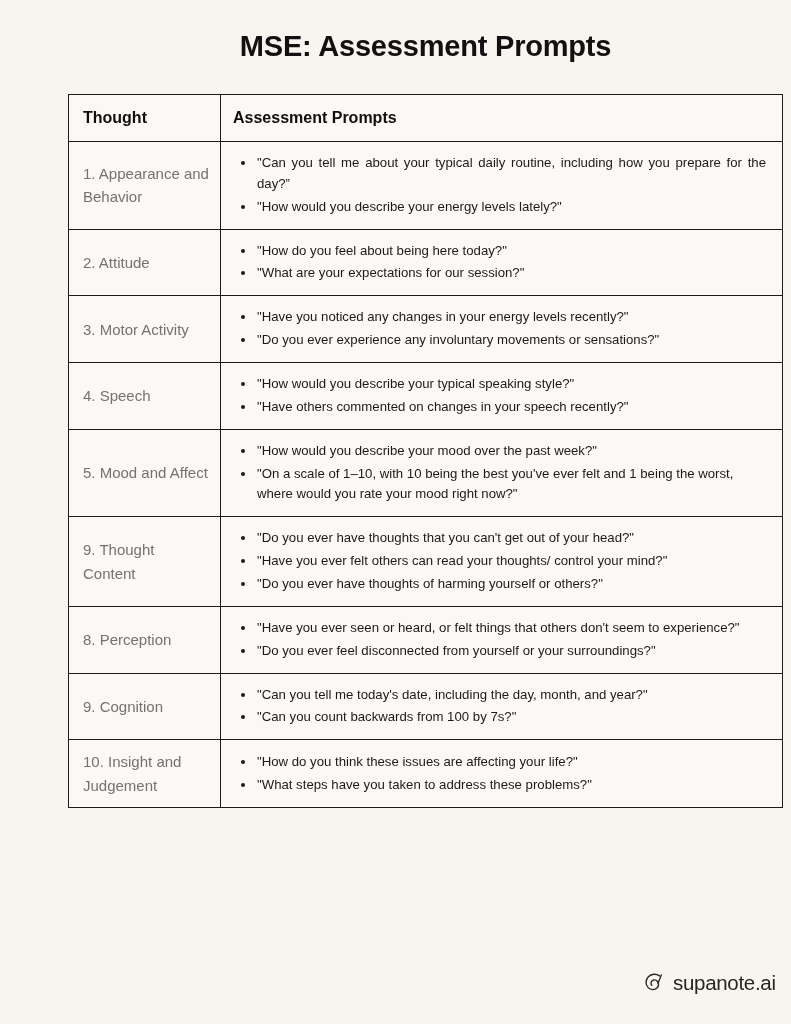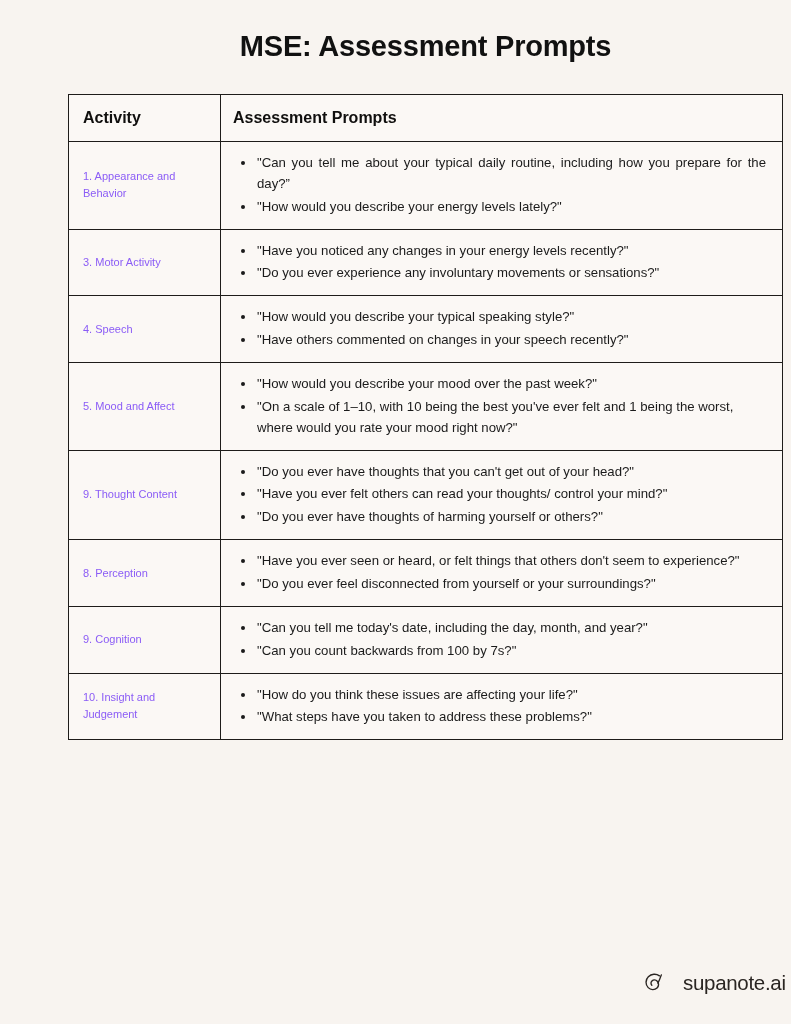--- a/index.html
+++ b/index.html
@@ -59,23 +59,23 @@
   thead th.th-section {
     text-align: left;
     padding-left: 14px;
   }
   thead th.th-prompts {
     text-align: left;
   }
 
   td.section-cell {
     padding: 10px 10px 10px 14px;
-    font-size: 11px;
+    font-size: 15px;
     line-height: 1.55;
-    color: #8b5cf6;
+    color: #737373;
   }
   td.prompts-cell {
     padding: 9px 12px 9px 8px;
   }
   ul.prompt-list {
     margin: 0;
     padding: 0 0 0 26px;
     list-style: none;
   }
   ul.prompt-list li {
@@ -100,21 +100,21 @@
     text-align: justify;
     padding-right: 4px;
   }
 
   .footer-logo {
     position: absolute;
     left: 612px;
     top: 970px;
     display: flex;
     align-items: center;
-    gap: 15px;
+    gap: 5px;
   }
   .logo-mark {
     width: 26px;
     height: 26px;
     display: block;
   }
   .logo-text {
     font-size: 20.5px;
     letter-spacing: -0.3px;
     color: #2a2522;
@@ -128,31 +128,40 @@
 
   <div class="page-title">MSE: Assessment Prompts</div>
 
   <table class="prompt-table">
     <colgroup>
       <col class="col-section">
       <col class="col-prompts">
     </colgroup>
     <thead>
       <tr>
-        <th class="th-section">Activity</th>
+        <th class="th-section">Thought</th>
         <th class="th-prompts">Assessment Prompts</th>
       </tr>
     </thead>
     <tbody id="table-body">
         <tr>
           <td class="section-cell">1. Appearance and Behavior</td>
           <td class="prompts-cell">
             <ul class="prompt-list">
               <li class="justify">"Can you tell me about your typical daily routine, including how you prepare for the day?”</li>
               <li>"How would you describe your energy levels lately?"</li>
+            </ul>
+          </td>
+        </tr>
+        <tr>
+          <td class="section-cell">2. Attitude</td>
+          <td class="prompts-cell">
+            <ul class="prompt-list">
+              <li>"How do you feel about being here today?"</li>
+              <li>"What are your expectations for our session?"</li>
             </ul>
           </td>
         </tr>
         <tr>
           <td class="section-cell">3. Motor Activity</td>
           <td class="prompts-cell">
             <ul class="prompt-list">
               <li>"Have you noticed any changes in your energy levels recently?"</li>
               <li>"Do you ever experience any involuntary movements or sensations?"</li>
             </ul>

